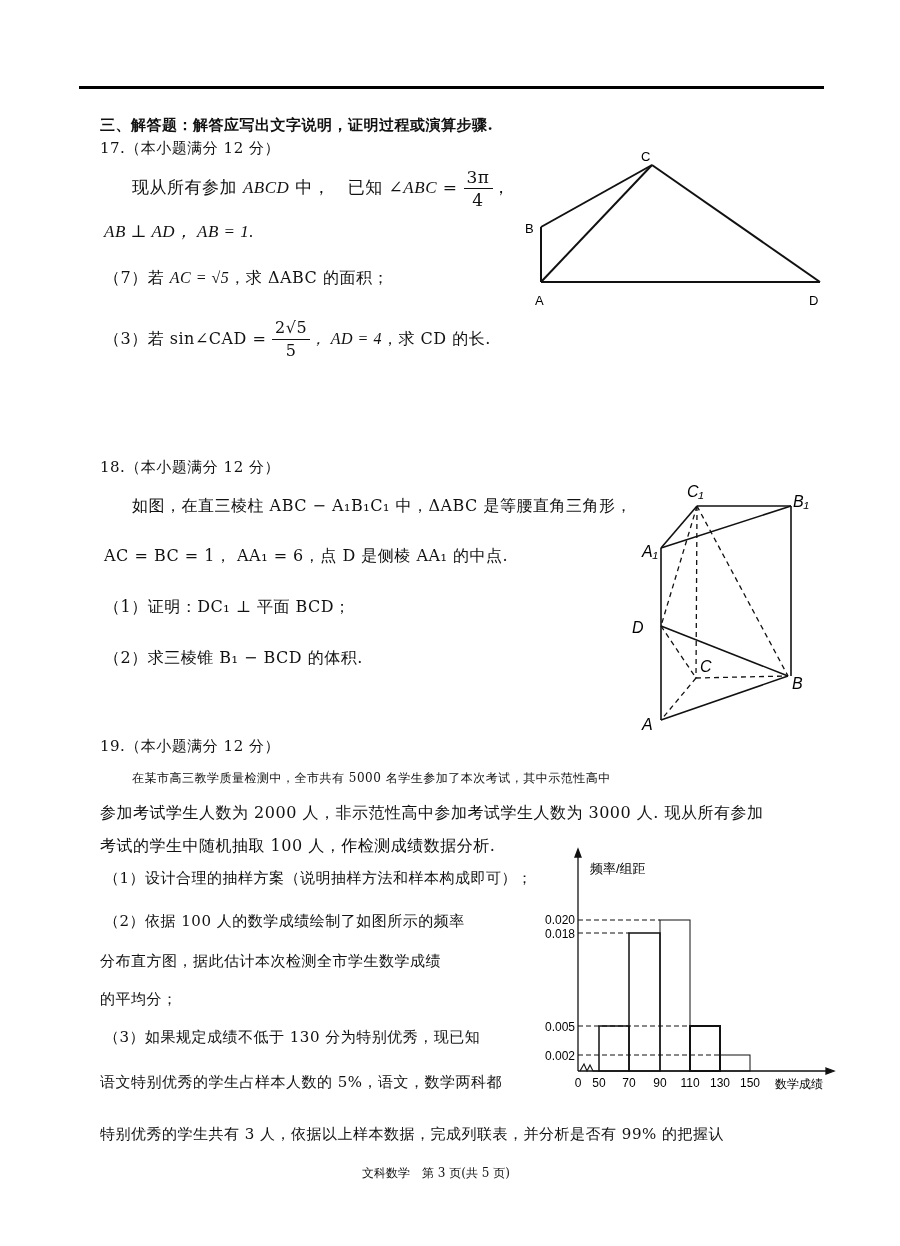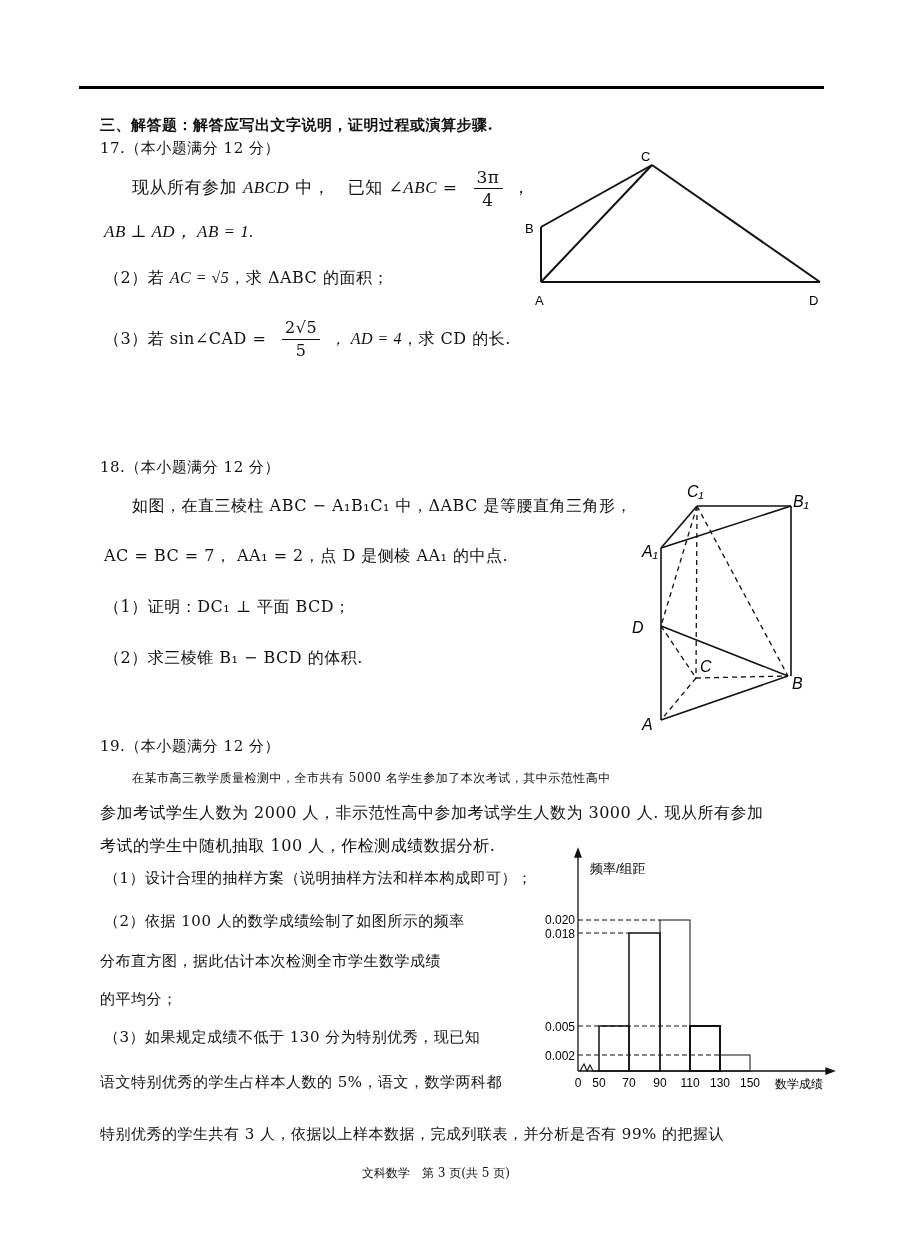--- a/index.html
+++ b/index.html
@@ -3,40 +3,40 @@
 <meta charset="utf-8">
 <style>
   html, body { margin: 0; padding: 0; background: #ffffff; }
   body { width: 900px; height: 1246px; position: relative; overflow: hidden;
          font-family: "DejaVu Serif", "Liberation Serif", serif; color: #111; }
   .abs { position: absolute; white-space: nowrap; }
   .rule { position: absolute; left: 79px; top: 86px; width: 745px; height: 3px; background: #000; }
   .t { font-size: 15px; letter-spacing: 0.5px; }
   .tb { font-size: 15px; font-weight: bold; letter-spacing: 0.5px; }
   .m { font-family: "Liberation Serif", "DejaVu Serif", serif; font-style: italic; }
-  .frac { display: inline-block; vertical-align: middle; text-align: center; margin: 0 10px; }
+  .frac { display: inline-block; vertical-align: middle; text-align: center; margin: 0 0; }
   .frac .num { display: block; border-bottom: 1px solid #111; padding: 0 3px; line-height: 22px; }
   .frac .den { display: block; line-height: 22px; }
   svg text { font-family: "Liberation Sans", "DejaVu Sans", sans-serif; }
   .footer { font-size: 12px; }
 </style>
 </head>
 <body>
 
 <div class="rule"></div>
 
 <div class="abs tb" style="left:100px; top:116px;">三、解答题：解答应写出文字说明，证明过程或演算步骤.</div>
 
 <div class="abs t" style="left:100px; top:139px;">17.（本小题满分 12 分）</div>
 <div class="abs t" style="left:132px; top:164px; font-size:17px; line-height:46px;">
   <span>现从所有参加 </span><span class="m">ABCD</span><span> 中，　已知 ∠</span><span class="m">ABC</span><span> = </span><span class="frac"><span class="num">3π</span><span class="den">4</span></span><span>，</span>
 </div>
 <div class="abs t m" style="left:104px; top:220px; font-size:17px;">AB ⊥ AD，  AB = 1.</div>
 <div class="abs t" style="left:104px; top:268px; font-size:16px;">
-  <span>（2）若 </span><span class="m">AC = √5</span><span>，求 ΔABC 的面积；</span>
+  <span>（7）若 </span><span class="m">AC = √5</span><span>，求 ΔABC 的面积；</span>
 </div>
 <div class="abs t" style="left:104px; top:316px; font-size:16px; line-height:46px;">
   <span>（3）若 sin∠CAD = </span><span class="frac"><span class="num">2√5</span><span class="den">5</span></span><span class="m">，  AD = 4</span><span>，求 CD 的长.</span>
 </div>
 
 <svg class="abs" style="left:515px; top:145px;" width="320" height="170">
   <g stroke="#111" stroke-width="2" fill="none">
     <line x1="26" y1="137" x2="26" y2="82"></line>
     <line x1="26" y1="82" x2="137" y2="20"></line>
     <line x1="137" y1="20" x2="26" y2="137"></line>
@@ -44,21 +44,21 @@
     <line x1="26" y1="137" x2="305" y2="137"></line>
   </g>
   <text x="126" y="16" font-size="13">C</text>
   <text x="10" y="88" font-size="13">B</text>
   <text x="20" y="160" font-size="13">A</text>
   <text x="294" y="160" font-size="13">D</text>
 </svg>
 
 <div class="abs t" style="left:100px; top:458px;">18.（本小题满分 12 分）</div>
 <div class="abs t" style="left:132px; top:496px; font-size:16px;">如图，在直三棱柱 ABC − A₁B₁C₁ 中，ΔABC 是等腰直角三角形，</div>
-<div class="abs t" style="left:104px; top:546px; font-size:16px;">AC = BC = 7，  AA₁ = 2，点 D 是侧棱 AA₁ 的中点.</div>
+<div class="abs t" style="left:104px; top:546px; font-size:16px;">AC = BC = 1，  AA₁ = 6，点 D 是侧棱 AA₁ 的中点.</div>
 <div class="abs t" style="left:104px; top:597px; font-size:16px;">（1）证明：DC₁ ⊥ 平面 BCD；</div>
 <div class="abs t" style="left:104px; top:648px; font-size:16px;">（2）求三棱锥 B₁ − BCD 的体积.</div>
 
 <svg class="abs" style="left:620px; top:475px;" width="220" height="260">
   <g stroke="#111" stroke-width="1.6" fill="none">
 
     <line x1="77" y1="31" x2="171" y2="31"></line>
     <line x1="41" y1="73" x2="77" y2="31"></line>
     <line x1="41" y1="73" x2="171" y2="31"></line>
     <line x1="171" y1="31" x2="171" y2="201"></line>

